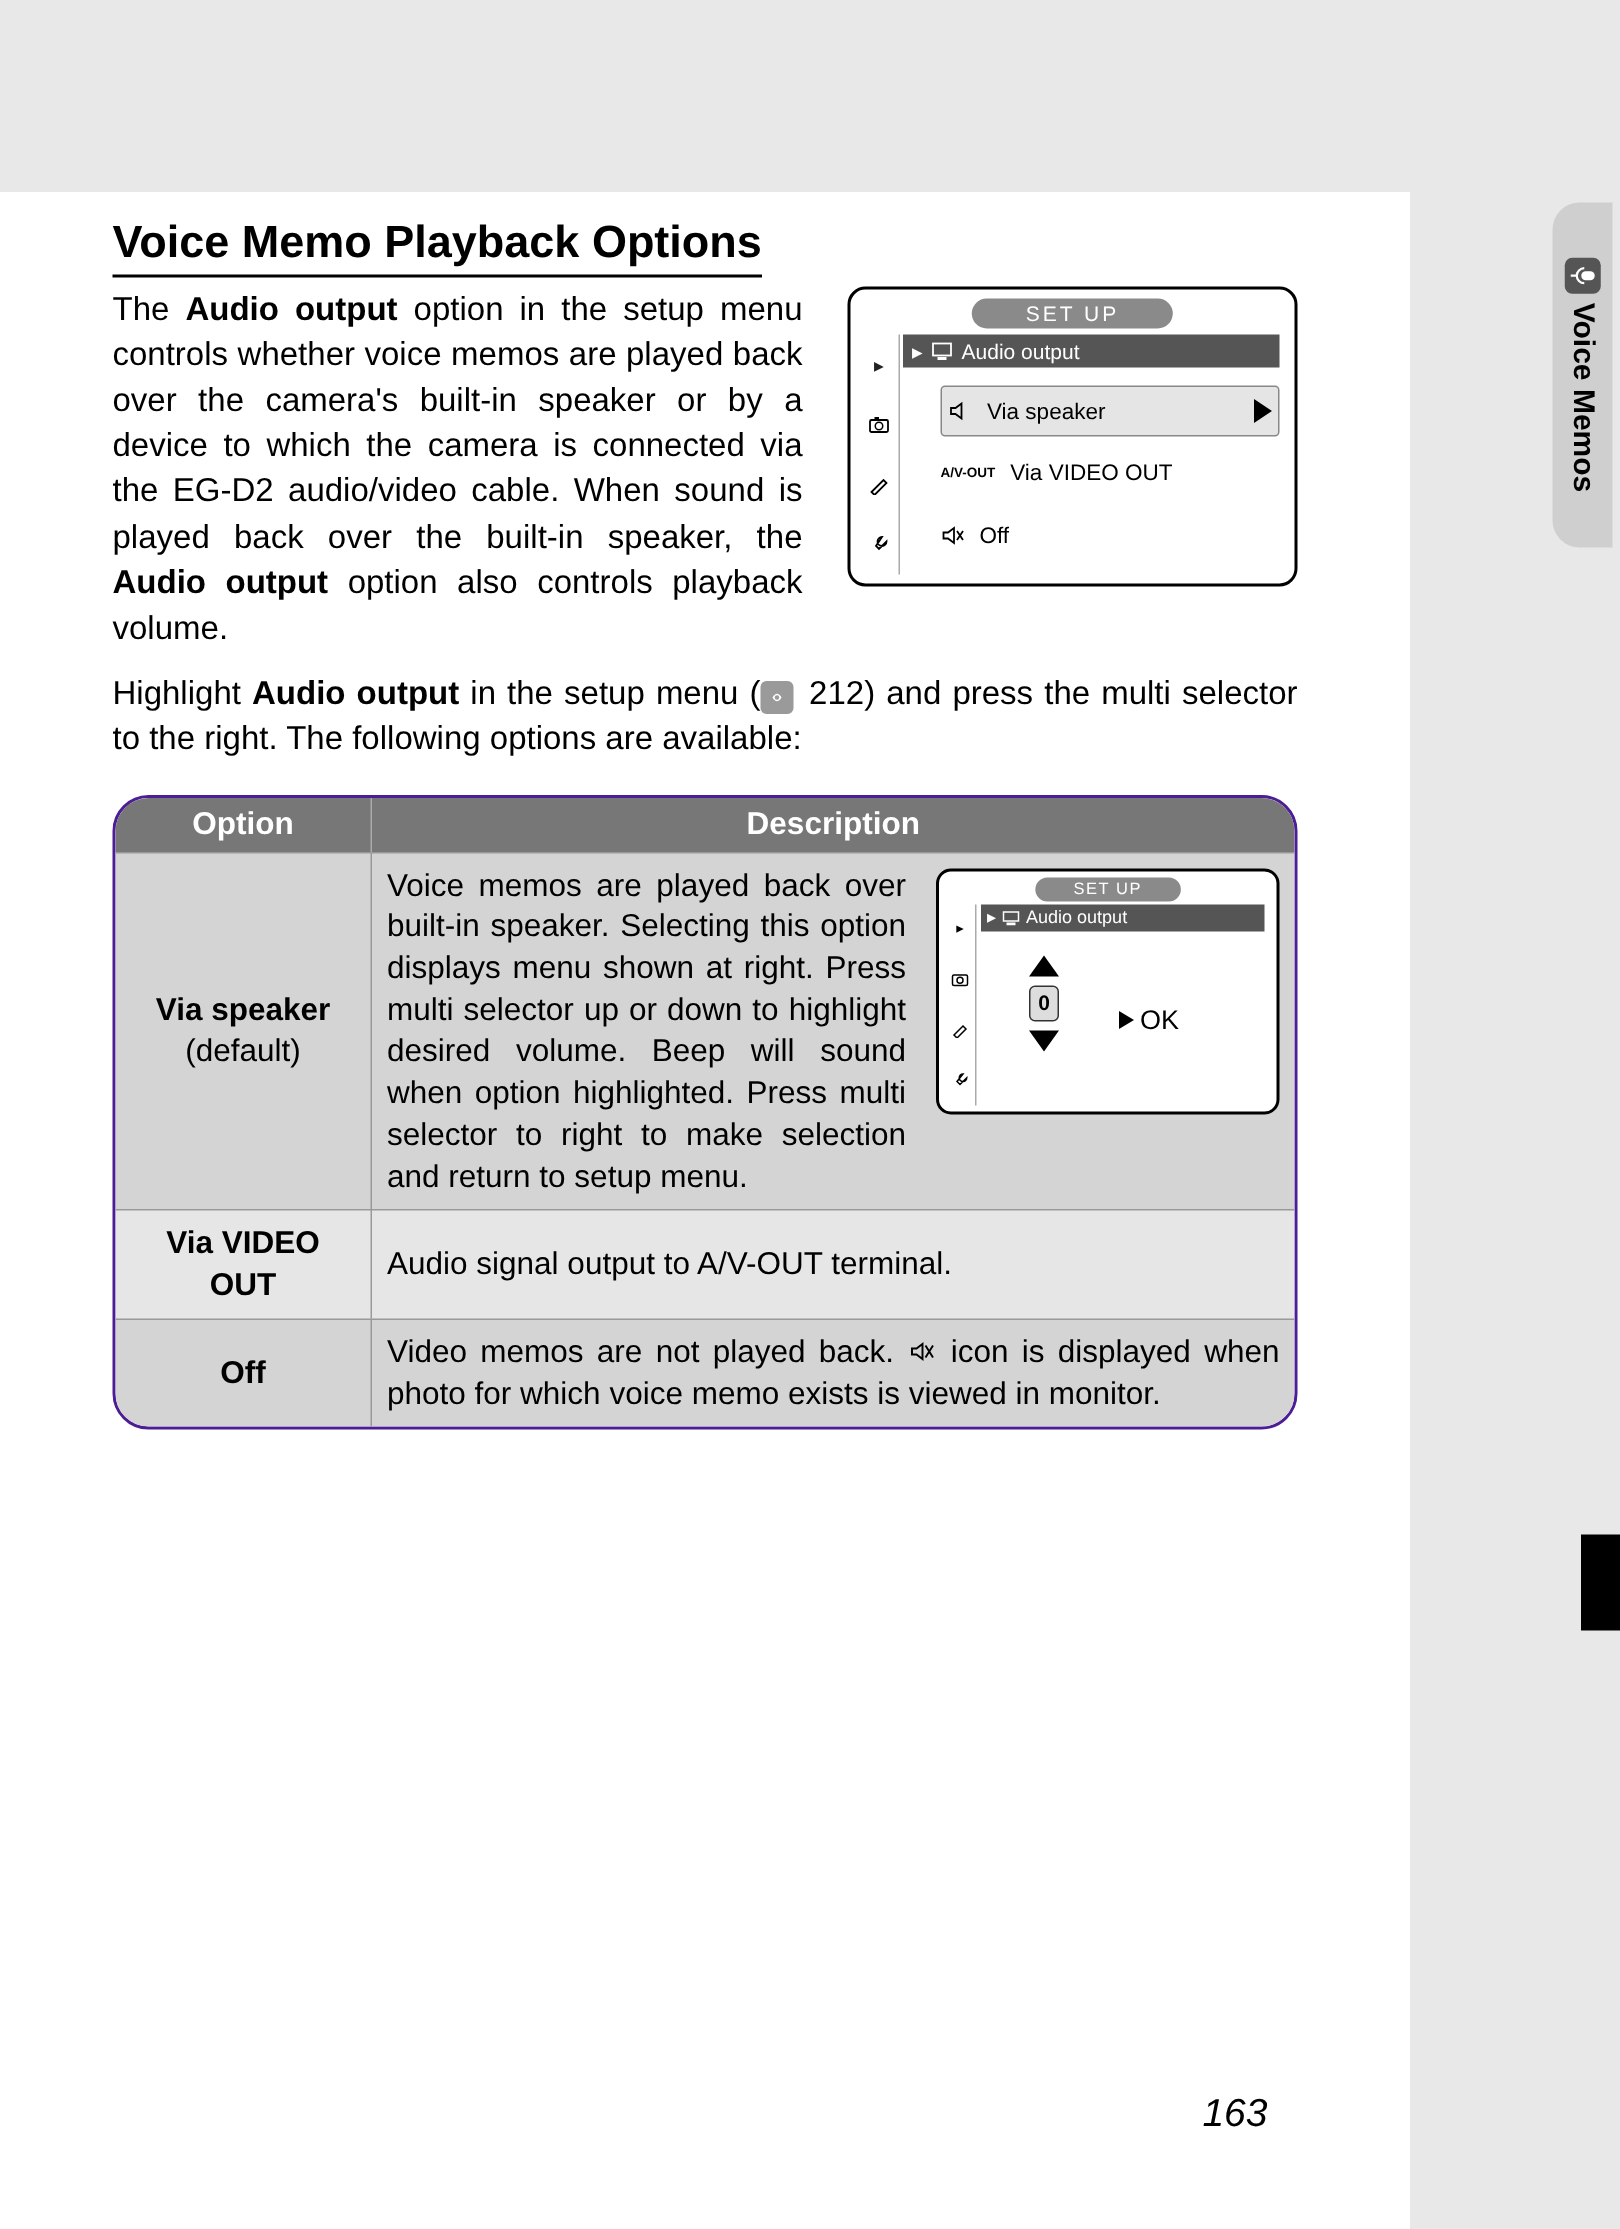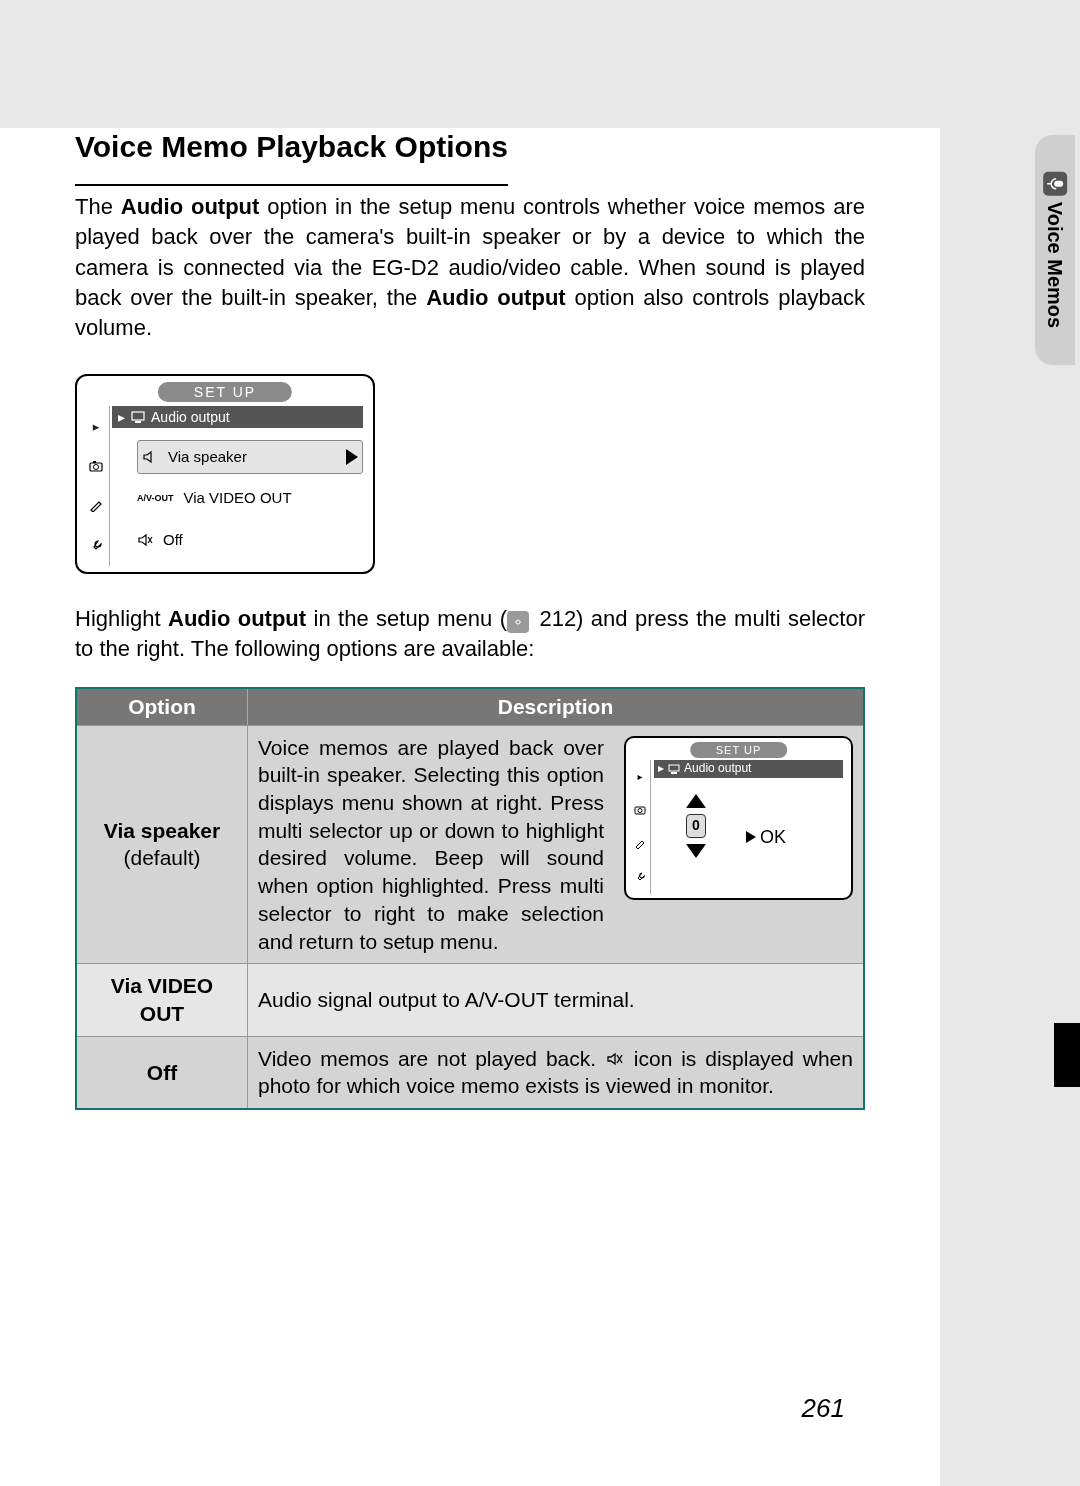--- a/index.html
+++ b/index.html
@@ -18,30 +18,29 @@
     box-sizing:border-box;
     padding:130px 75px 60px 75px;
   }
   .greybar{
     position:absolute;left:0;top:0;width:100%;height:128px;
     background:#e8e8e8;
   }
   h1{
     font-size:30px;
     font-weight:700;
-    margin:0 0 6px 0;
+    margin:15px 0 6px 0;
     border-bottom:2px solid #000;
     display:inline-block;
-    padding-bottom:20px;
+    padding-bottom:4px;
   }
   .intro{
     display:flex;
     gap:30px;
-    margin-bottom:30px;
-    flex-direction:column;
+    margin-bottom:13px;
   }
   .intro .txt{
     flex:1;
     font-size:22px;
     line-height:1.38;
     text-align:justify;
   }
   .bold{font-weight:700}
   .screen{
     width:300px;height:200px;
@@ -85,21 +84,21 @@
   }
   .refbox{
     display:inline-flex;align-items:center;gap:3px;vertical-align:-3px;
     width:22px;height:22px;background:#9a9a9a;border-radius:4px;color:#fff;
     justify-content:center;font-size:14px;margin-right:3px;
   }
   .muteicon{display:inline-flex;vertical-align:-2px}
   .tbl{
     width:100%;
     border-collapse:separate;border-spacing:0;
-    border:2px solid #0f766e;border-radius:0;overflow:hidden;
+    border:2px solid #4c1d95;border-radius:24px;overflow:hidden;
   }
   .tbl th{
     background:#777;color:#fff;font-weight:700;font-size:21px;
     padding:6px 4px;border-right:1px solid #aaa;
   }
   .tbl th:last-child{border-right:none}
   .tbl td{
     background:#e6e6e6;
     border-top:1px solid #999;border-right:1px solid #999;
     padding:8px 10px;font-size:21px;line-height:1.32;
@@ -310,21 +309,21 @@
               <svg width="20" height="18">
                 <path d="M3 7 L6 7 L10 4 L10 14 L6 11 L3 11 Z" fill="none" stroke="#000" stroke-width="1.3"></path>
                 <path d="M12 5 L17 13 M17 5 L12 13" stroke="#000" stroke-width="1.3"></path>
               </svg>
             </span><span> icon is displayed when photo for which voice memo exists is viewed in monitor.</span>
       </td>
     </tr>
   </tbody>
     </table>
 
-  <div class="pgnum">261</div>
+  <div class="pgnum">163</div>
 </div>
 
 <div class="tab">
   <div class="tab-inner">
     <span class="mic">
       <svg width="14" height="18">
           <rect x="4" y="1" width="6" height="9" rx="3" fill="#fff"></rect>
           <path d="M2 8 a5 5 0 0 0 10 0" fill="none" stroke="#fff" stroke-width="1.5"></path>
           <line x1="7" y1="13" x2="7" y2="17" stroke="#fff" stroke-width="1.5"></line>
         </svg>

